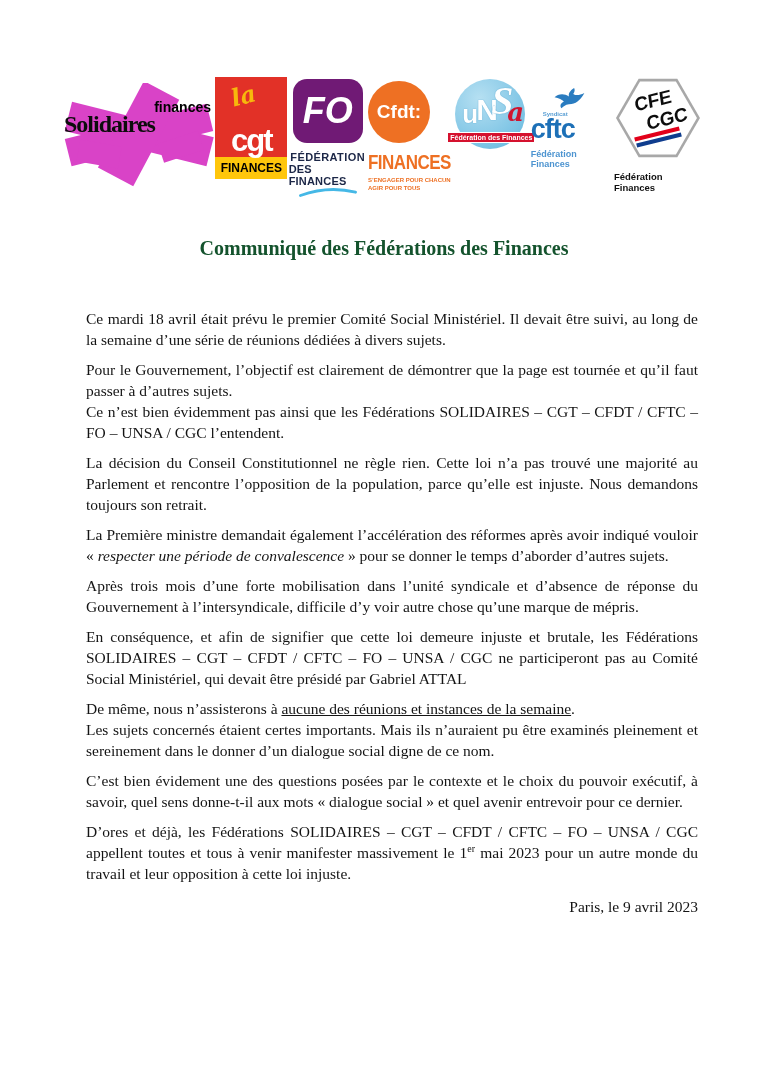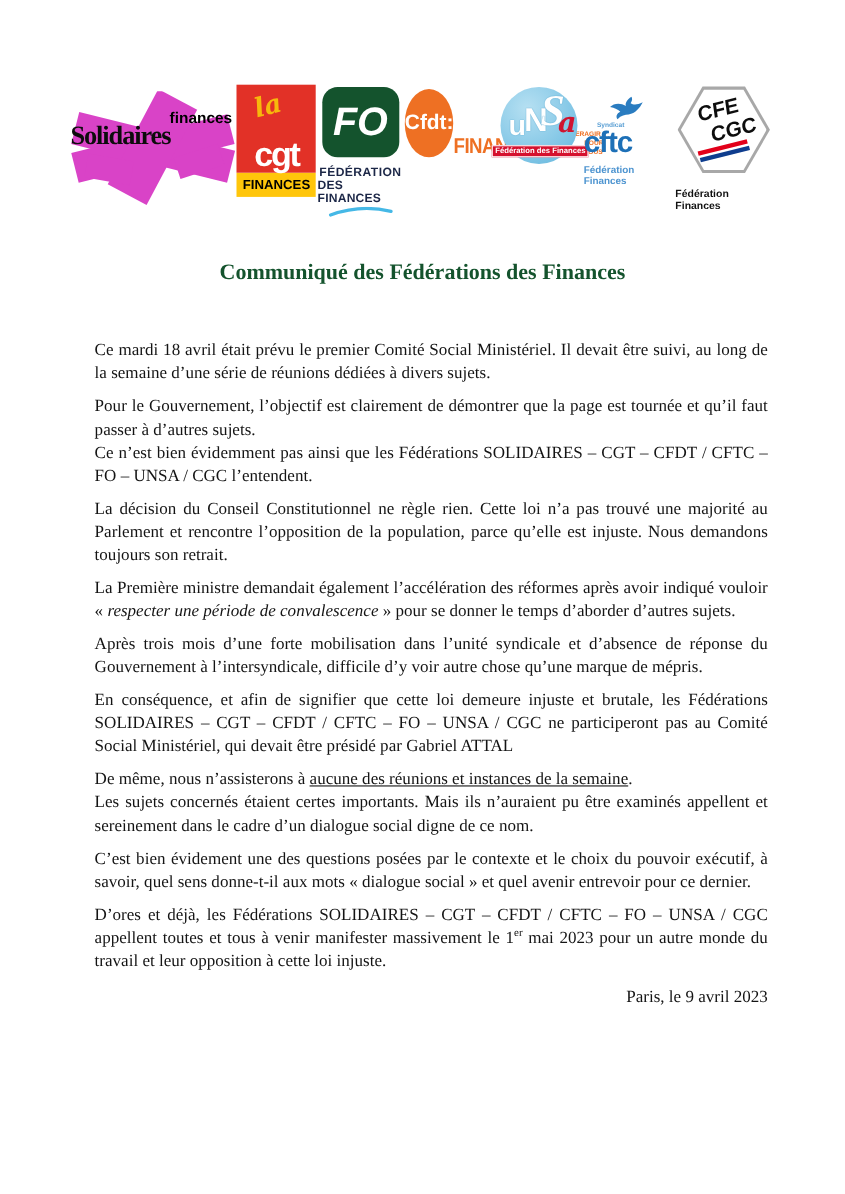--- a/index.html
+++ b/index.html
@@ -23,29 +23,29 @@
   .cgt-box{position:relative;width:72px;height:80px;background:#e23127;}
   .cgt-la{position:absolute;top:4px;left:16px;transform:rotate(-14deg);
           font:italic bold 24px "DejaVu Serif",serif;color:#f7b80c;}
   .cgt-main{position:absolute;bottom:-2px;left:0;right:0;text-align:center;
             font:bold 31px "Liberation Sans",sans-serif;color:#fff;letter-spacing:-2px;}
   .cgt-band{width:72px;height:22px;background:#ffc60b;display:flex;align-items:center;
             justify-content:center;font:bold 12px "Liberation Sans",sans-serif;color:#000;}
 
   
   .logo-fo{width:78px;display:flex;flex-direction:column;align-items:center;margin-top:2px;}
-  .fo-box{width:70px;height:64px;background:#14532d;border-radius:14px;color:#fff;
+  .fo-box{width:70px;height:64px;background:#701a75;border-radius:14px;color:#fff;
           display:flex;align-items:center;justify-content:center;
           font:italic 900 36px "Liberation Sans",sans-serif;}
   .fo-l1{margin-top:8px;font:bold 11px "Liberation Sans",sans-serif;color:#1c2747;letter-spacing:.4px;}
   .fo-l2{font:bold 11px "Liberation Sans",sans-serif;color:#1c2747;letter-spacing:.2px;}
   .fo-swoosh{width:62px;height:10px;margin-top:1px;}
 
   
-  .logo-cfdt{width:86px;display:flex;flex-direction:row;align-items:flex-end;margin-top:4px;}
+  .logo-cfdt{width:86px;display:flex;flex-direction:column;align-items:flex-start;margin-top:4px;}
   .cfdt-circle{width:62px;height:62px;border-radius:50%;background:#ee7023;color:#fff;
                display:flex;align-items:center;justify-content:center;
                font:bold 19px "Liberation Sans",sans-serif;}
   .cfdt-fin{margin-top:10px;font:bold 17px "Liberation Sans",sans-serif;color:#ee7023;
             letter-spacing:-.5px;transform:scaleY(1.15);}
   .cfdt-s1,.cfdt-s2{font:bold 6px "Liberation Sans",sans-serif;color:#ee7023;line-height:8px;}
   .cfdt-s1{margin-top:3px;}
 
   
   .logo-unsa{width:74px;margin-top:2px;}
@@ -177,19 +177,19 @@
   <div class="doc-title">Communiqué des Fédérations des Finances</div>
 
   <div class="body-text">
 
   <p class="para"><span>Ce mardi 18 avril était prévu le premier Comité Social Ministériel. Il devait être suivi, au long de la semaine d’une série de réunions dédiées à divers sujets.</span></p>
       <p class="para"><span>Pour le Gouvernement, l’objectif est clairement de démontrer que la page est tournée et qu’il faut passer à d’autres sujets.</span><br><span>Ce n’est bien évidemment pas ainsi que les Fédérations SOLIDAIRES – CGT – CFDT / CFTC – FO – UNSA / CGC l’entendent.</span></p>
       <p class="para"><span>La décision du Conseil Constitutionnel ne règle rien. Cette loi n’a pas trouvé une majorité au Parlement et rencontre l’opposition de la population, parce qu’elle est injuste. Nous demandons toujours son retrait.</span></p>
       <p class="para"><span>La Première ministre demandait également l’accélération des réformes après avoir indiqué vouloir « </span><span class="it">respecter une période de convalescence</span><span> » pour se donner le temps d’aborder d’autres sujets.</span></p>
       <p class="para"><span>Après trois mois d’une forte mobilisation dans l’unité syndicale et d’absence de réponse du Gouvernement à l’intersyndicale, difficile d’y voir autre chose qu’une marque de mépris.</span></p>
       <p class="para"><span>En conséquence, et afin de signifier que cette loi demeure injuste et brutale, les Fédérations SOLIDAIRES – CGT – CFDT / CFTC – FO – UNSA / CGC ne participeront pas au Comité Social Ministériel, qui devait être présidé par Gabriel ATTAL</span></p>
-      <p class="para"><span>De même, nous n’assisterons à </span><span class="ul">aucune des réunions et instances de la semaine</span><span>.</span><br><span>Les sujets concernés étaient certes importants. Mais ils n’auraient pu être examinés appellent et sereinement dans le cadre d’un dialogue social digne de ce nom.</span></p>
+      <p class="para"><span>De même, nous n’assisterons à </span><span class="ul">aucune des réunions et instances de la semaine</span><span>.</span><br><span>Les sujets concernés étaient certes importants. Mais ils n’auraient pu être examinés pleinement et sereinement dans le donner d’un dialogue social digne de ce nom.</span></p>
       <p class="para"><span>C’est bien évidement une des questions posées par le contexte et le choix du pouvoir exécutif, à savoir, quel sens donne-t-il aux mots « dialogue social » et quel avenir entrevoir pour ce dernier.</span></p>
       <p class="para"><span>D’ores et déjà, les Fédérations SOLIDAIRES – CGT – CFDT / CFTC – FO – UNSA / CGC appellent toutes et tous à venir manifester massivement le 1</span><sup>er</sup><span> mai 2023 pour un autre monde du travail et leur opposition à cette loi injuste.</span></p>
       <div class="date-line">Paris, le 9 avril 2023</div>
     </div>
 
 </div>
 
 </body></html>

